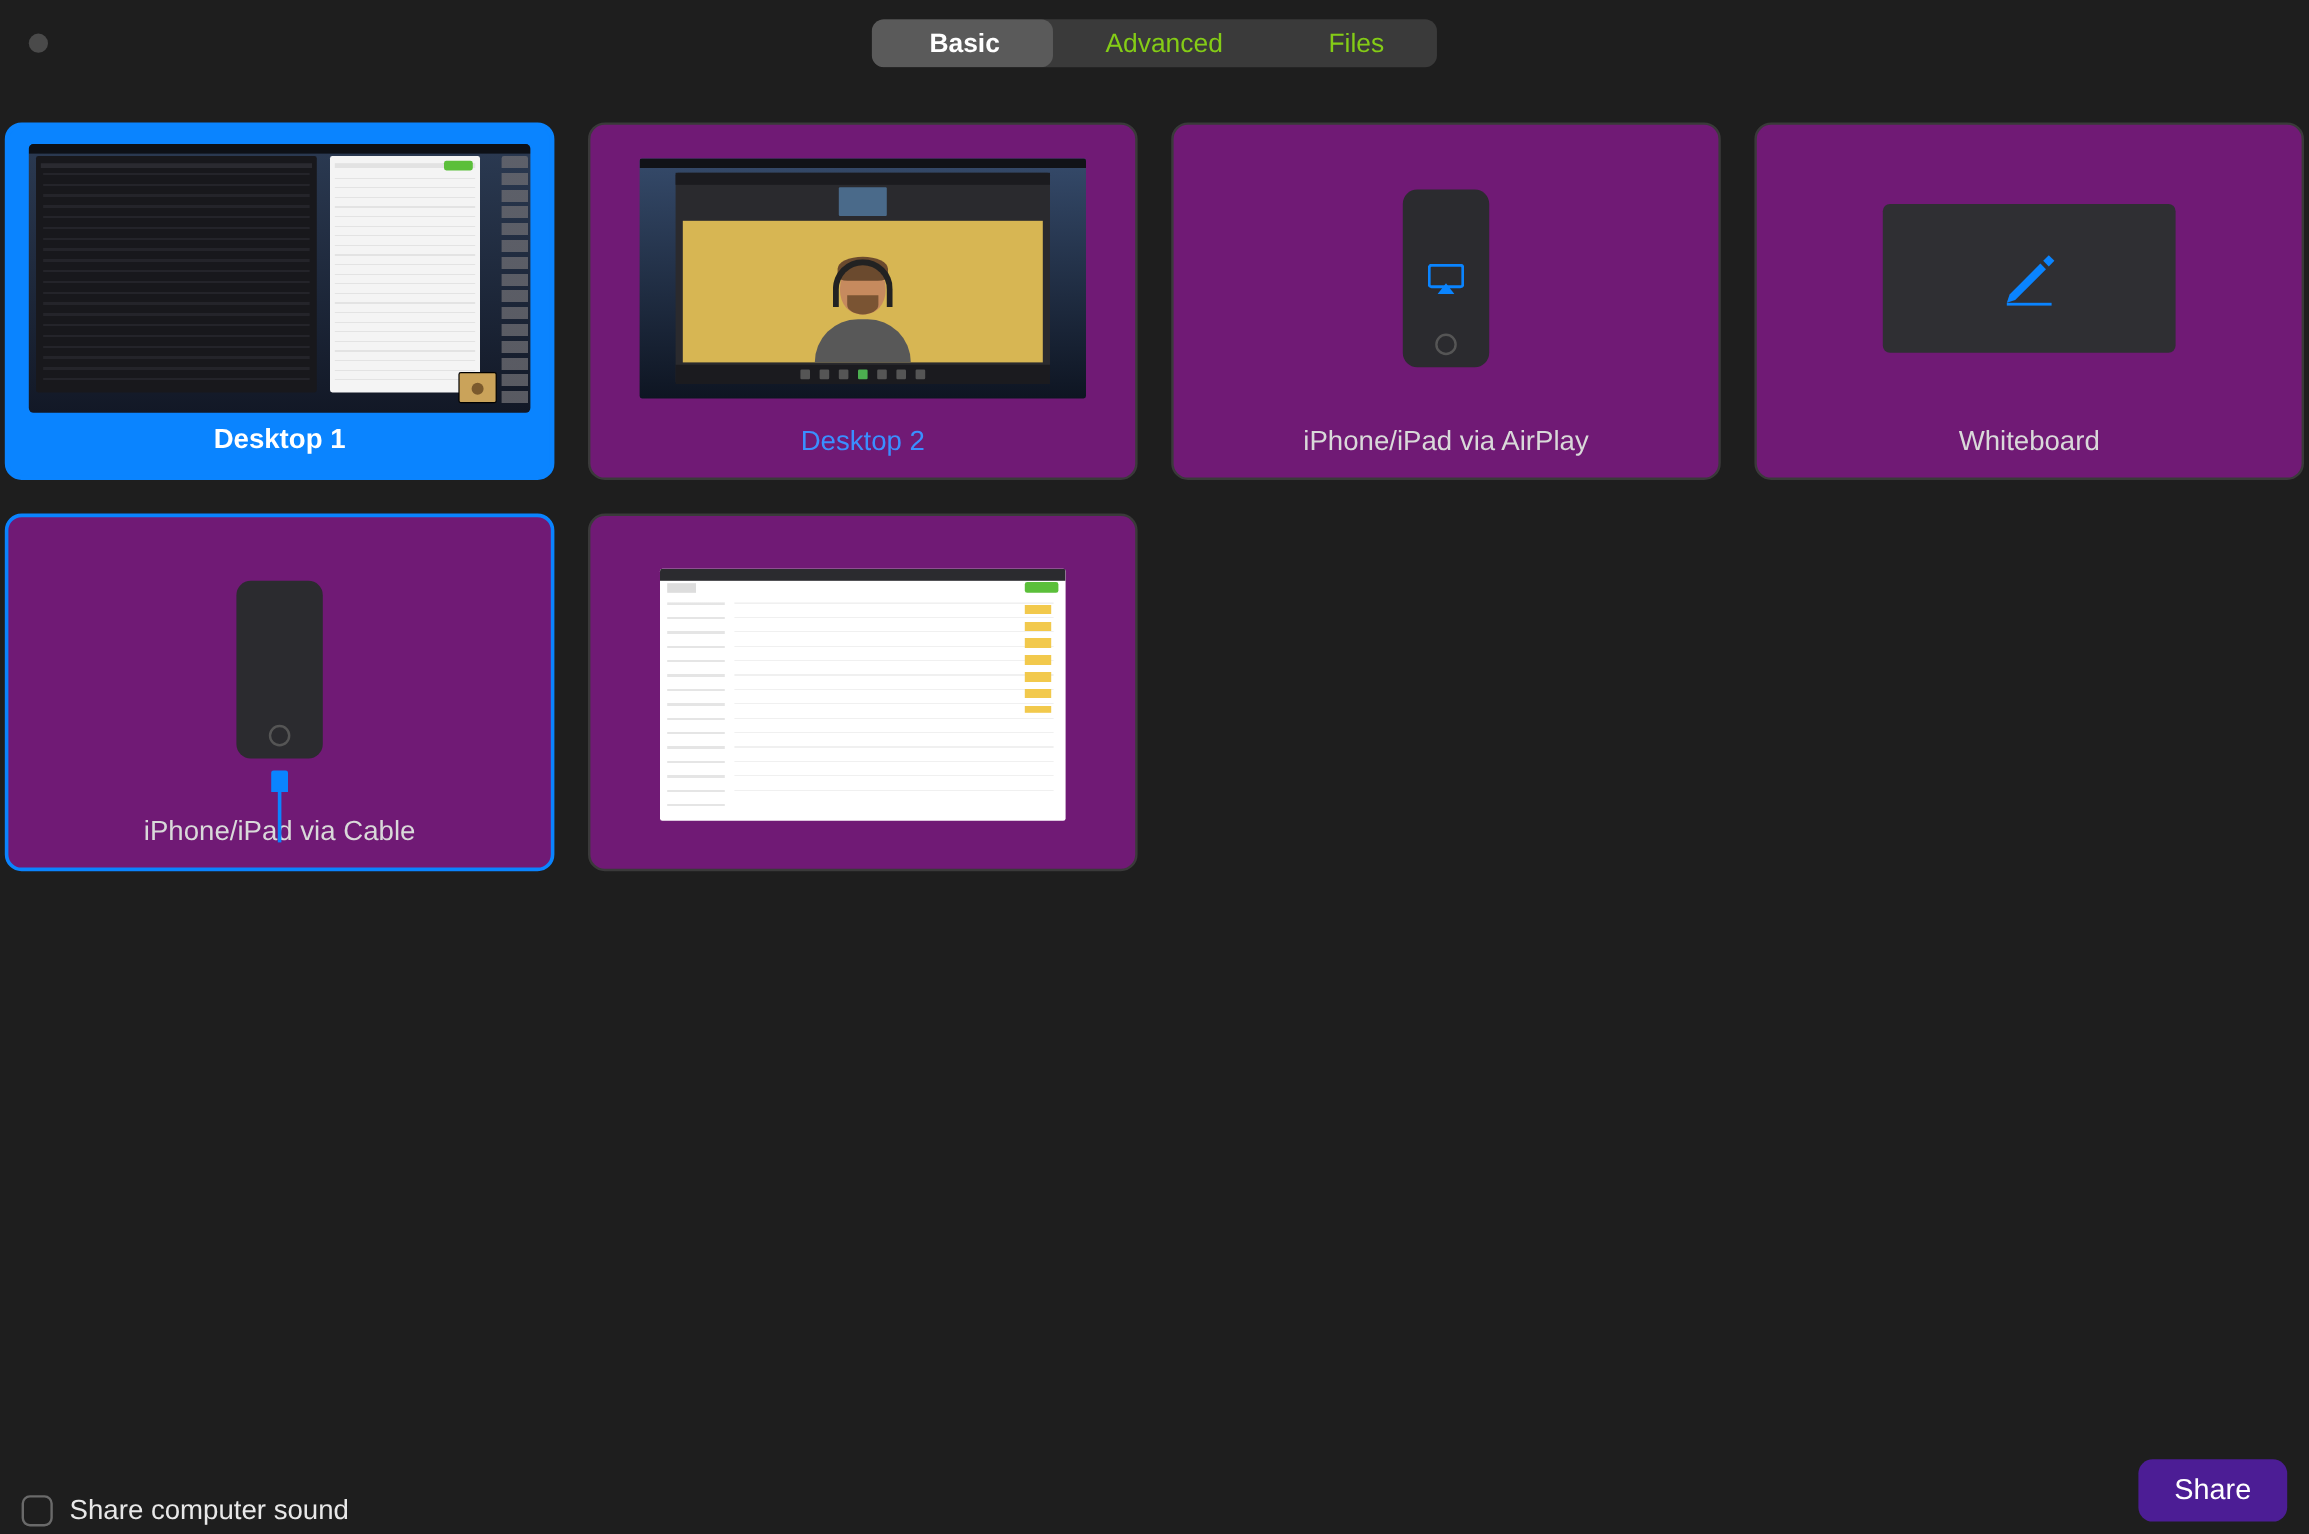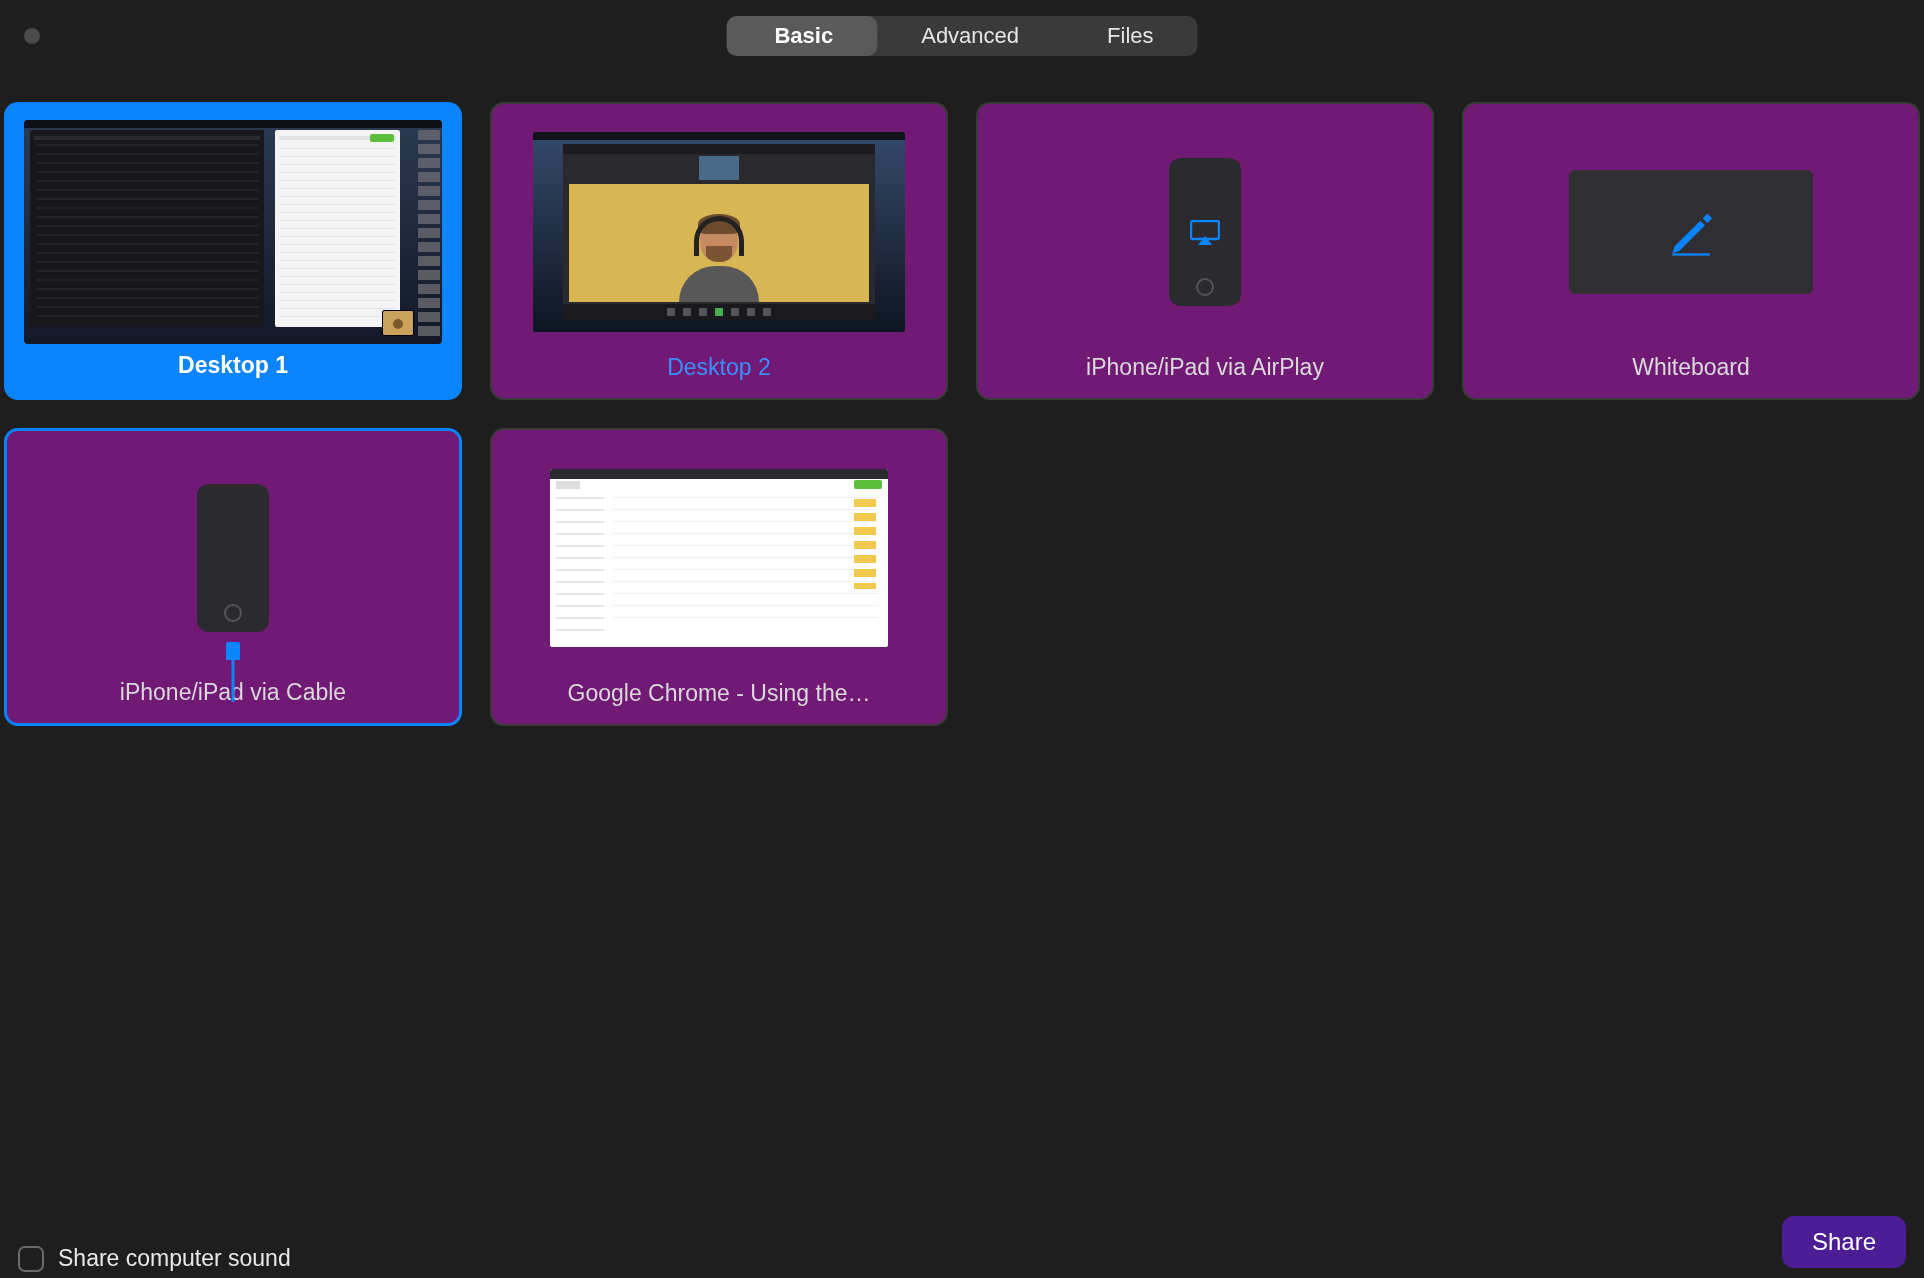--- a/index.html
+++ b/index.html
@@ -32,21 +32,21 @@
     display: flex;
     background: #3a3a3a;
     border-radius: 10px;
     overflow: hidden;
     height: 40px;
   }
   .tab {
     display: flex; align-items: center; justify-content: center;
     padding: 0 44px;
     font-size: 22px;
-    color: #e5e5e5;
+    color: #84cc16;
     cursor: pointer;
     font-weight: 500;
   }
   .tab.active {
     background: #5a5a5a;
     color: #ffffff;
     font-weight: 700;
     border-radius: 10px;
     padding-left: 48px;
   }
@@ -318,21 +318,20 @@
         <div class="tabbar"></div>
         <div class="header">
             <div class="logo"></div>
             <div class="grn"></div>
           </div>
         <div class="lhs"></div>
         <div class="rows"></div>
         <div class="pills"></div>
       </div>
     </div>
-    <div class="tile-label">Google Chrome - Using the…</div>
   </div>
 
 </div>
 
 <div class="footer">
   <label class="chk">
     <span class="box"></span>
     <span class="lbl">Share computer sound</span>
   </label>
   <button class="share-btn">Share</button>

